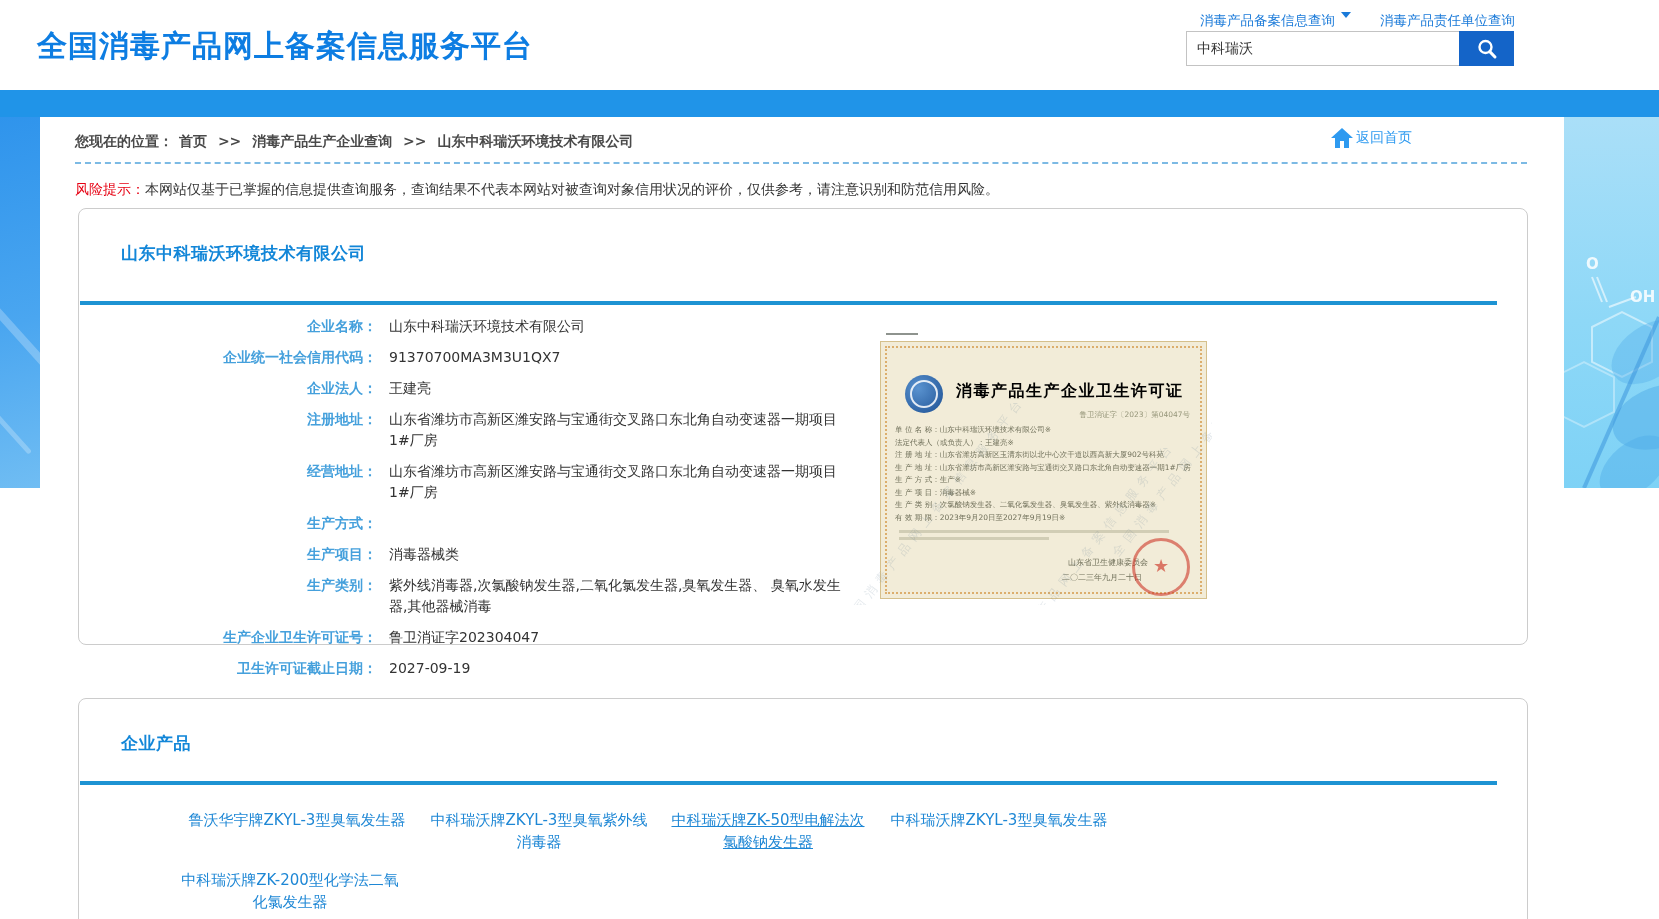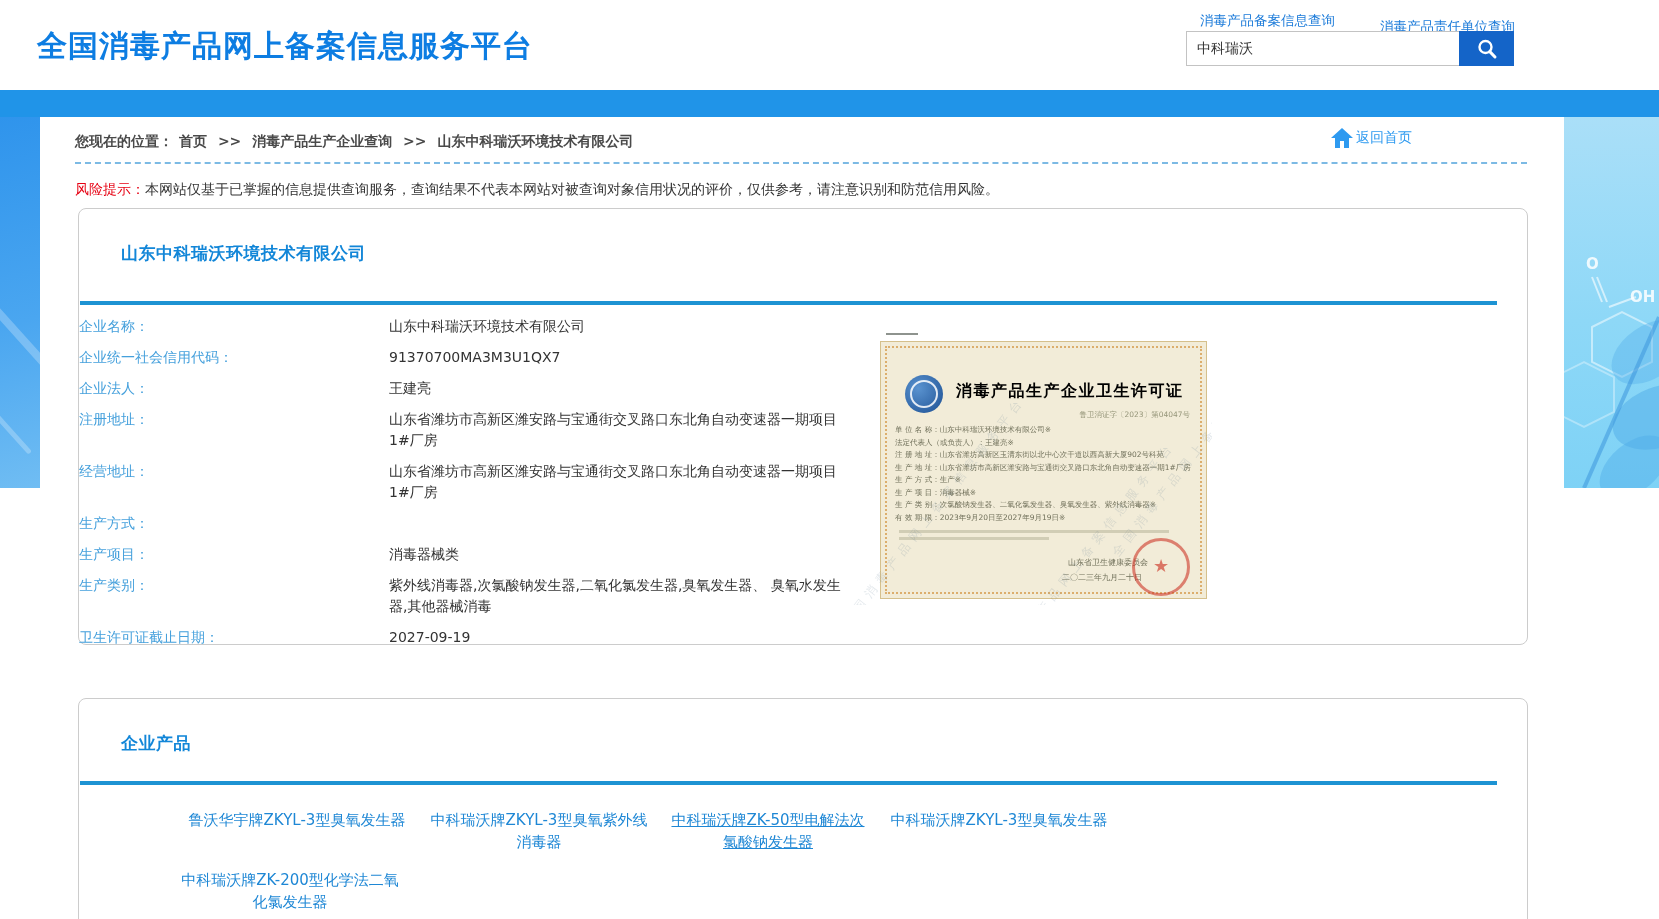--- a/index.html
+++ b/index.html
@@ -3,21 +3,21 @@
 <meta charset="utf-8">
 <style>
   * { margin:0; padding:0; box-sizing:border-box; }
   html,body { width:1659px; height:919px; overflow:hidden; background:#fff;
     font-family:"DejaVu Sans","Liberation Sans",sans-serif; }
 
   
   .site-header { position:absolute; left:0; top:0; width:1659px; height:90px; background:#fff; z-index:5; }
   .site-title { position:absolute; left:37px; top:26px; font-size:30px; font-weight:700; color:#0d7de2; letter-spacing:1px; }
   .header-links { position:absolute; left:1200px; top:12px; width:315px; display:flex; justify-content:space-between; align-items:center; font-size:13.5px; color:#1a7ad9; }
-  .hlink { color:#1a7ad9; cursor:pointer; white-space:nowrap; display:flex; align-items:flex-start; gap:6px;flex-direction:column; }
+  .hlink { color:#1a7ad9; cursor:pointer; white-space:nowrap; display:flex; align-items:flex-start; gap:6px; }
   .caret { width:0; height:0; border-left:5px solid transparent; border-right:5px solid transparent; border-top:6px solid #1a7ad9; display:inline-block; }
   .search-box { position:absolute; left:1186px; top:31px; width:328px; height:35px; display:flex; }
   .search-input { width:273px; height:35px; border:1px solid #c3c3c3; border-right:none; padding:12px 10px; font-size:14px; color:#333; outline:none; font-family:inherit; }
   .search-btn { width:55px; height:35px; background:#1464c8; border:none; cursor:pointer; display:flex; align-items:center; justify-content:center; }
 
   
   .top-band { position:absolute; left:0; top:90px; width:1659px; height:27px; background:#2094e8; z-index:1; }
   .hero-left { position:absolute; left:0; top:117px; width:40px; height:371px; z-index:0;
     background:linear-gradient(165deg,#2f94ec 0%,#4aa6f0 55%,#70bdf3 100%); overflow:hidden; }
   .hero-left .swoosh { position:absolute; width:90px; height:8px; background:rgba(255,255,255,.25); border-radius:4px; transform:rotate(48deg); }
@@ -41,21 +41,21 @@
   .panel-1 { top:91px; height:437px; }
   .panel-2 { top:581px; height:330px; }
   .panel-title { margin:33px 0 0 42px; font-size:17px; font-weight:700; color:#1286d8; letter-spacing:.5px; }
   .panel-rule { height:4px; background:#1d93d3; margin-right:30px; margin-left:1px; }
   .panel-1 .panel-rule { margin-top:36px; }
   .panel-2 .panel-rule { margin-top:26px; }
 
   
   .fields { position:relative; margin-top:6px; font-size:14px; }
   .frow { display:flex; align-items:flex-start; padding:5px 0; min-height:31px; }
-  .flabel { width:298px; text-align:left; color:#45a0dc; line-height:21px; white-space:nowrap; }
+  .flabel { width:298px; text-align:right; color:#45a0dc; line-height:21px; white-space:nowrap;font-weight:bold; }
   .fvalue { margin-left:12px; color:#333; line-height:21px; max-width:466px; }
 
   
   .cert-outer { position:absolute; left:766px; top:104px; width:367px; height:292px; background:#fff; overflow:hidden; }
   .cert-dash { position:absolute; left:41px; top:20px; width:32px; height:2px; background:#8e938e; }
   .cert { position:absolute; left:35px; top:28px; width:327px; height:258px; background:#f2ecd8; border:1px solid #d5c08c; }
   .cert-frame { position:absolute; inset:4px; border:2px dotted #dcae6d; pointer-events:none; }
   .cert-emblem { position:absolute; left:24px; top:33px; width:38px; height:38px; border-radius:50%;
     background:radial-gradient(circle at 35% 35%, #5a93d0, #1c4f92); }
   .cert-emblem::after { content:""; position:absolute; inset:5px; border:2px solid rgba(255,255,255,.85); border-radius:50%; }
@@ -179,20 +179,24 @@
         </div>
       <div class="frow">
           <span class="flabel">生产项目：</span>
           <span class="fvalue">消毒器械类</span>
         </div>
       <div class="frow">
           <span class="flabel">生产类别：</span>
           <span class="fvalue">紫外线消毒器,次氯酸钠发生器,二氧化氯发生器,臭氧发生器、 臭氧水发生器,其他器械消毒</span>
         </div>
       <div class="frow">
+          <span class="flabel">生产企业卫生许可证号：</span>
+          <span class="fvalue">鲁卫消证字202304047</span>
+        </div>
+      <div class="frow">
           <span class="flabel">卫生许可证截止日期：</span>
           <span class="fvalue">2027-09-19</span>
         </div>
     </div>
 
     <div class="cert-outer">
       <div class="cert-dash"></div>
       <div class="cert">
         <div class="cert-frame"></div>
         <div class="cert-emblem"></div>

